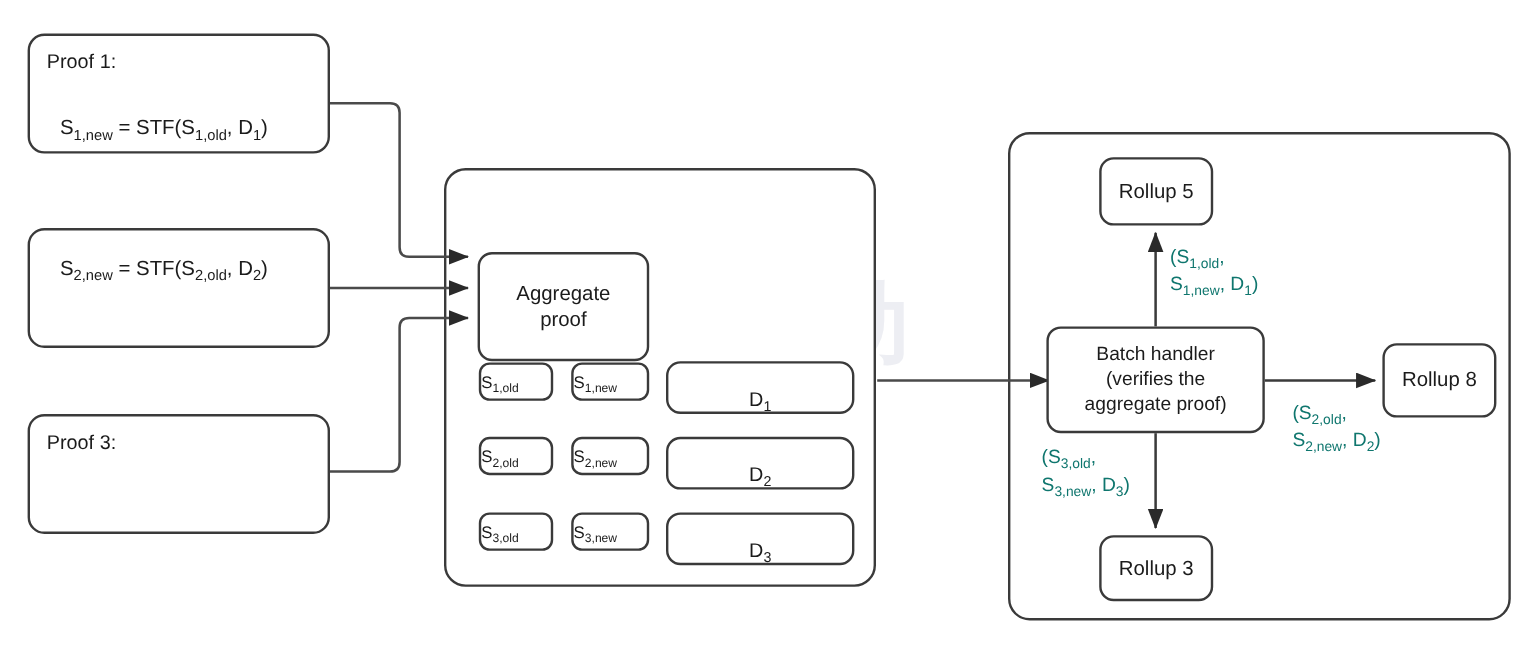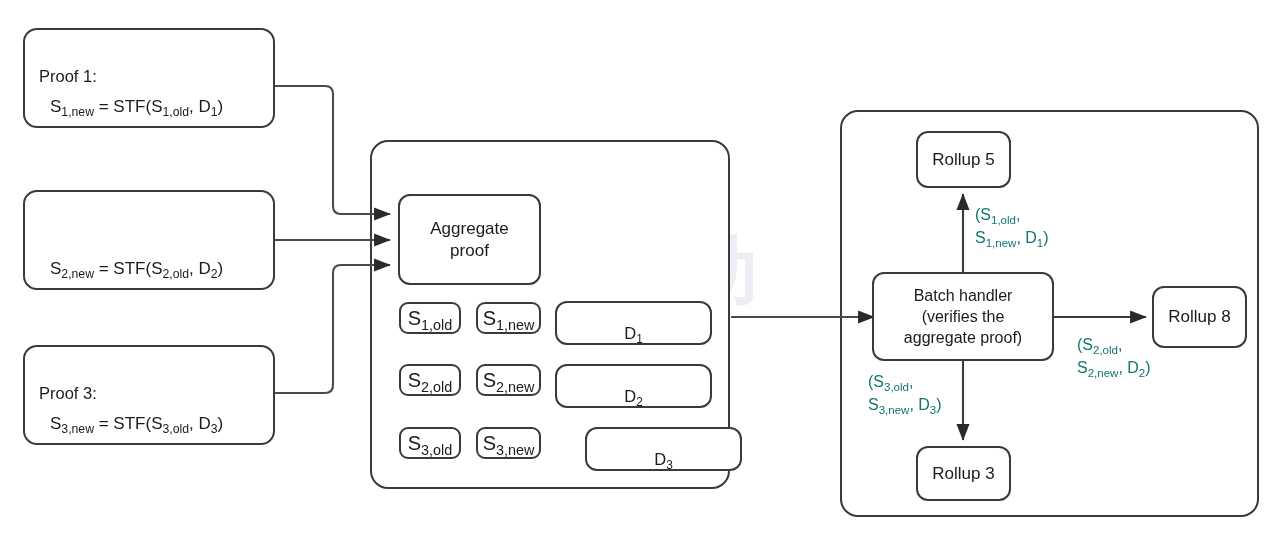--- a/index.html
+++ b/index.html
@@ -36,22 +36,22 @@
     position: absolute;
     box-sizing: border-box;
     background: #ffffff;
     border: 2px solid #3a3a3a;
     border-radius: 18px;
     z-index: 1;
   }
 
   
   .proof-box {
-    padding: 0 14px 8px 14px;
-    justify-content: flex-end;
+    padding: 12px 14px 8px 14px;
+    justify-content: space-between;
   }
   .proof-title {
     font-size: 16.5px;
     line-height: 1.25;
     white-space: nowrap;
   }
   .proof-eq {
     font-size: 17px;
     line-height: 1.3;
     margin-top: 9px;
@@ -64,33 +64,33 @@
     position: absolute;
     font-size: 15.5px;
     white-space: nowrap;
     z-index: 2;
   }
 
   .agg-box {
     align-items: center;
     justify-content: center;
     border-radius: 12px;
+    margin-top: 16px;
   }
   .agg-label {
     font-size: 17px;
     line-height: 1.28;
     text-align: center;
     white-space: pre-line;
   }
 
   .s-box {
-    align-items: center;
     justify-content: center;
     border-radius: 9px;
-    font-size: 20px;
+    font-size: 14px;
   }
   .d-box {
     align-items: center;
     justify-content: flex-end;
     border-radius: 12px;
     font-size: 16.5px;
   }
 
   
   .rollup-box {
@@ -216,23 +216,20 @@
   </div>
 
   <div class="node proof-box" style="left:23px; top:190px; width:252px; height:100px;">
     <div class="proof-eq">
       S<sub>2,new</sub> = STF(S<sub>2,old</sub>, D<sub>2</sub>)
     </div>
   </div>
 
   <div class="node proof-box" style="left:23px; top:345px; width:252px; height:100px;">
     <div class="proof-title">Proof 3:</div>
-    <div class="proof-eq">
-      S<sub>3,new</sub> = STF(S<sub>3,old</sub>, D<sub>3</sub>)
-    </div>
   </div>
 
   <div class="container-box" style="left:370px; top:140px; width:360px; height:349px;"></div>
 
   <div class="node agg-box" style="left:398px; top:194px; width:143px; height:91px;">
     <div class="agg-label">Aggregate
 proof</div>
   </div>
 
   <div class="node s-box" style="left:399px; top:302px; width:62px; height:32px;">
@@ -254,21 +251,21 @@
   <div class="node d-box" style="left:555px; top:364px; width:157px; height:44px;">
     <span>D<sub>2</sub></span>
   </div>
 
   <div class="node s-box" style="left:399px; top:427px; width:62px; height:32px;">
     <span>S<sub>3,old</sub></span>
   </div>
   <div class="node s-box" style="left:476px; top:427px; width:65px; height:32px;">
     <span>S<sub>3,new</sub></span>
   </div>
-  <div class="node d-box" style="left:585px; top:427px; width:157px; height:44px;">
+  <div class="node d-box" style="left:555px; top:427px; width:157px; height:44px;">
     <span>D<sub>3</sub></span>
   </div>
 
   <div class="container-box" style="left:840px; top:110px; width:419px; height:407px;"></div>
 
   <div class="node rollup-box" style="left:916px; top:131px; width:95px; height:57px;">
     <span>Rollup 5</span>
   </div>
 
   <div class="node handler-box" style="left:872px; top:272px; width:182px; height:89px;">

